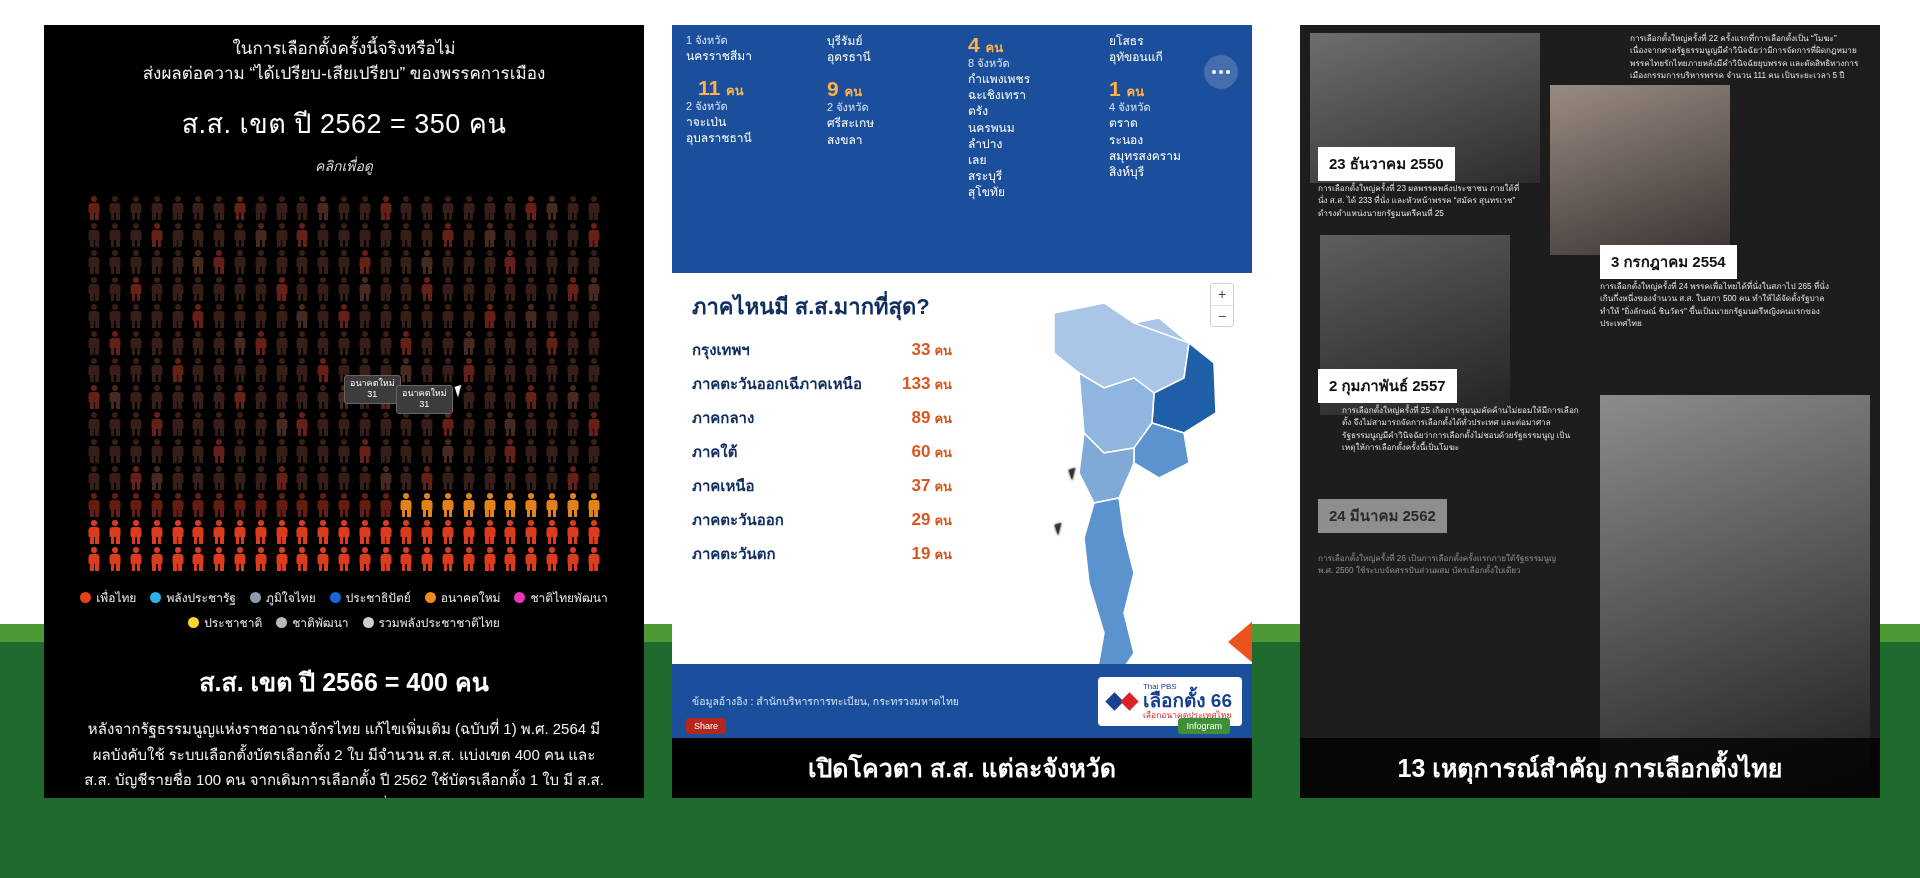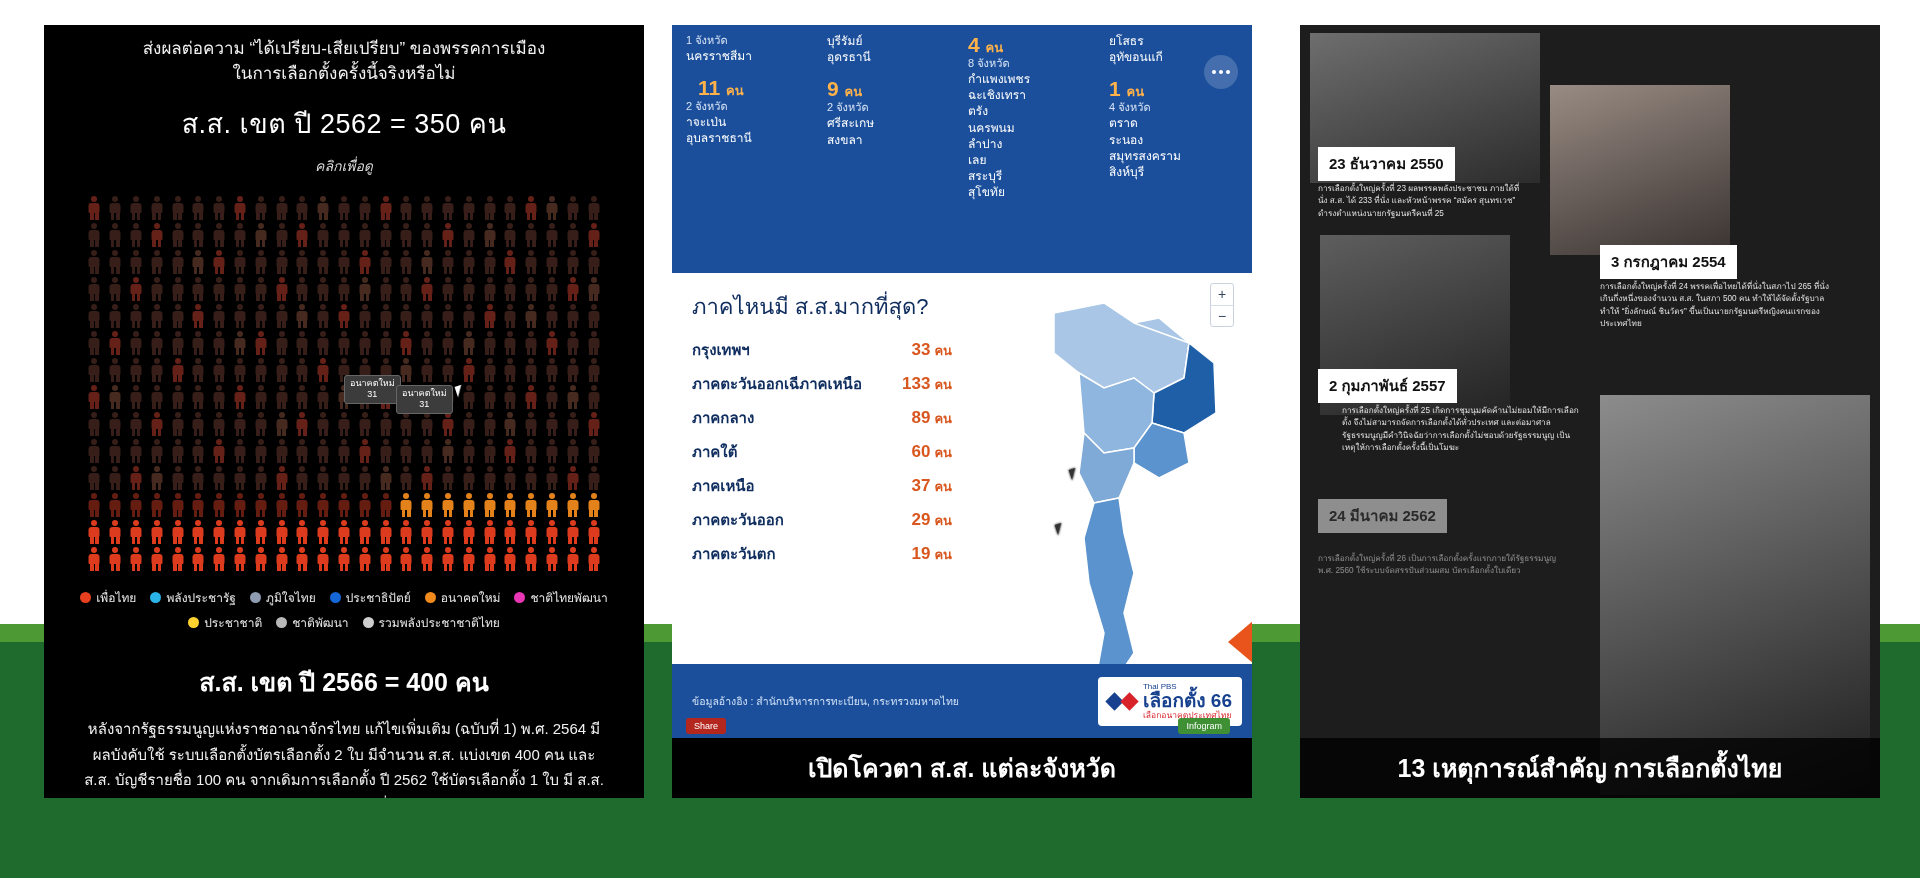--- a/index.html
+++ b/index.html
@@ -211,21 +211,21 @@
   .kebab i { width: 4px; height: 4px; border-radius: 50%; background: #fff; display:block; }
 
   .c2-body {
     position: relative;
     padding: 16px 20px 0 20px;
     height: 460px;
     box-sizing: border-box;
   }
   .c2-h {
     font-size: 22px;
-    font-weight: normal;
+    font-weight: bold;
     color: #0f2d5e;
     margin-bottom: 14px;
   }
   .region-row {
     display: flex;
     align-items: baseline;
     font-size: 15px;
     color: #0f2d5e;
     font-weight: bold;
     margin-bottom: 10px;
@@ -398,22 +398,22 @@
 </head>
 <body>
 
 <div id="stage">
 
   <div class="green-band-light"></div>
   <div class="green-band"></div>
 
   <div class="card1">
     <div class="c1-head">
+      <div>ในการเลือกตั้งครั้งนี้จริงหรือไม่</div>
       <div>ส่งผลต่อความ “ได้เปรียบ-เสียเปรียบ” ของพรรคการเมือง</div>
-      <div>ในการเลือกตั้งครั้งนี้จริงหรือไม่</div>
     </div>
     <div class="c1-title">ส.ส. เขต ปี 2562 = 350 คน</div>
     <div class="c1-sub">คลิกเพื่อดู</div>
 
     <div class="people-grid" id="people-grid">
         <div class="person" style="color: rgb(107, 35, 25);">
           <span class="head"></span>
           <span class="body"></span>
           <span class="legL"></span>
           <span class="legR"></span>
@@ -2716,20 +2716,21 @@
     <div class="c2-caption">เปิดโควตา ส.ส. แต่ละจังหวัด</div>
   </div>
 
   <div class="card3">
 
     <div class="c3-photo" style="left:10px; top:8px; width:230px; height:150px; background:linear-gradient(160deg,#6e6e6e,#2c2c2c);"></div>
     <div class="c3-photo" style="left:250px; top:60px; width:180px; height:170px; background:linear-gradient(160deg,#9b8a80,#3a3330);"></div>
     <div class="c3-photo" style="left:20px; top:210px; width:190px; height:180px; background:linear-gradient(160deg,#5e5e5e,#232323);"></div>
     <div class="c3-photo" style="left:300px; top:370px; width:270px; height:400px; background:linear-gradient(160deg,#8c8c8c,#1d1d1d);"></div>
 
+    <div class="c3-text" style="left:330px; top:8px; width:230px;">การเลือกตั้งใหญ่ครั้งที่ 22 ครั้งแรกที่การเลือกตั้งเป็น “โมฆะ” เนื่องจากศาลรัฐธรรมนูญมีคำวินิจฉัยว่ามีการจัดการที่ผิดกฎหมาย พรรคไทยรักไทยภายหลังมีคำวินิจฉัยยุบพรรค และตัดสิทธิทางการเมืองกรรมการบริหารพรรค จำนวน 111 คน เป็นระยะเวลา 5 ปี</div>
 
     <div class="c3-label" style="left:18px; top:122px;">23 ธันวาคม 2550</div>
     <div class="c3-text" style="left:18px; top:158px;">การเลือกตั้งใหญ่ครั้งที่ 23 ผลพรรคพลังประชาชน ภายใต้ที่นั่ง ส.ส. ได้ 233 ที่นั่ง และหัวหน้าพรรค “สมัคร สุนทรเวช” ดำรงตำแหน่งนายกรัฐมนตรีคนที่ 25</div>
 
     <div class="c3-label" style="left:300px; top:220px;">3 กรกฎาคม 2554</div>
     <div class="c3-text" style="left:300px; top:256px; width:235px;">การเลือกตั้งใหญ่ครั้งที่ 24 พรรคเพื่อไทยได้ที่นั่งในสภาไป 265 ที่นั่ง เกินกึ่งหนึ่งของจำนวน ส.ส. ในสภา 500 คน ทำให้ได้จัดตั้งรัฐบาล ทำให้ “ยิ่งลักษณ์ ชินวัตร” ขึ้นเป็นนายกรัฐมนตรีหญิงคนแรกของประเทศไทย</div>
 
     <div class="c3-label" style="left:18px; top:344px;">2 กุมภาพันธ์ 2557</div>
     <div class="c3-text" style="left:18px; top:380px; width:240px;margin-left:24px;">การเลือกตั้งใหญ่ครั้งที่ 25 เกิดการชุมนุมคัดค้านไม่ยอมให้มีการเลือกตั้ง จึงไม่สามารถจัดการเลือกตั้งได้ทั่วประเทศ และต่อมาศาลรัฐธรรมนูญมีคำวินิจฉัยว่าการเลือกตั้งไม่ชอบด้วยรัฐธรรมนูญ เป็นเหตุให้การเลือกตั้งครั้งนี้เป็นโมฆะ</div>
 

